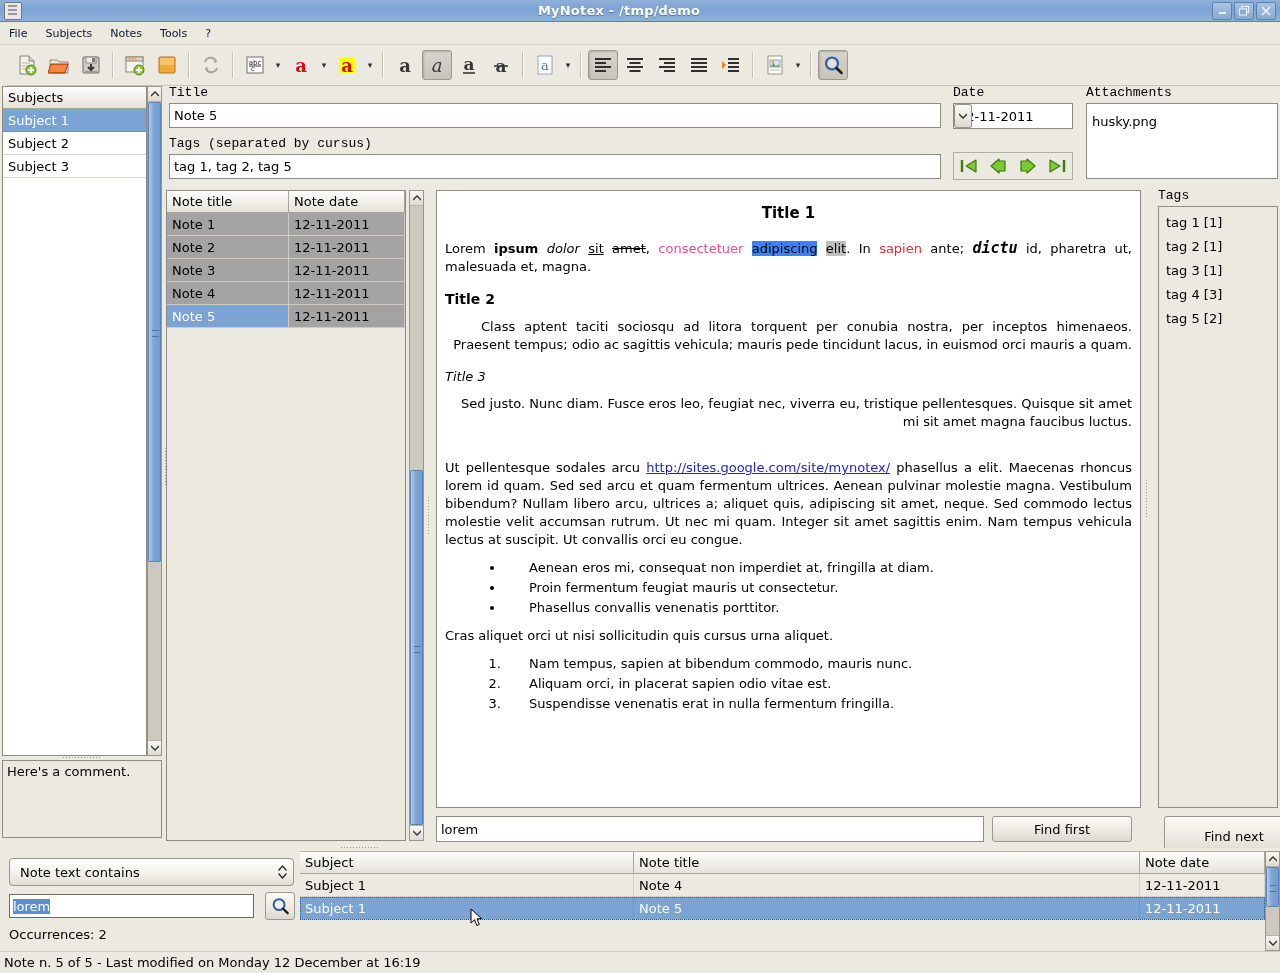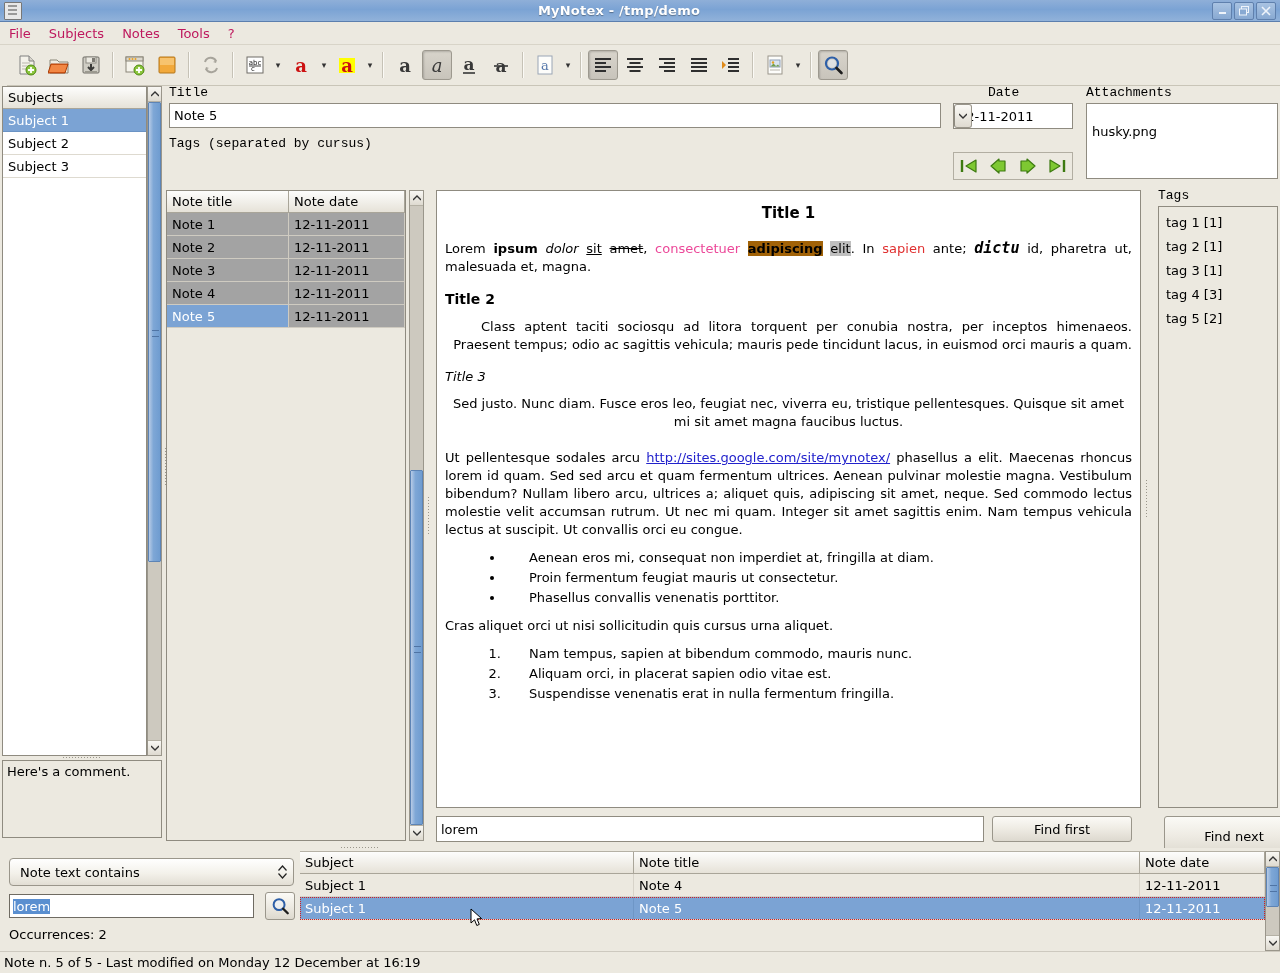--- a/index.html
+++ b/index.html
@@ -48,21 +48,21 @@
     color: #e9eef7; font-size: 10px; line-height: 1;
   }
 
   
   .menubar {
     position: absolute; left: 0; top: 22px; width: 1280px; height: 23px;
     background: #ece9e0; display: flex; align-items: center;
     border-bottom: 1px solid #d8d4c8; box-sizing: border-box;
   }
   .menu-item {
-    padding: 2px 9px; font-size: 13px; color: #be185d; cursor: default;
+    padding: 2px 9px; font-size: 11px; color: #0f172a; cursor: default;
   }
 
   
   .toolbar {
     position: absolute; left: 7px; top: 45px; width: 1280px; height: 41px;
     background: #ece9e0; display: flex; align-items: center;
     border-bottom: 1px solid #c9c5b8; box-sizing: border-box;
     padding-left: 4px;
   }
   .tbtn {
@@ -187,21 +187,21 @@
   .navgroup {
     position:absolute; box-sizing:border-box;
     background:#ece9e0; border:1px solid #b2aea2;
     display:flex; align-items:center; justify-content:space-around;
   }
   .navbtn { width:26px; height:24px; display:flex; align-items:center; justify-content:center; }
 
   
   .attach-box {
     position:absolute; box-sizing:border-box; background:#fff;
-    border:1px solid #8f8b80; padding: 20px 5px; font-size:13px;
+    border:1px solid #8f8b80; padding: 10px 5px; font-size:13px;
   }
 
   
   .notes-table {
     position:absolute; box-sizing:border-box; background:#ece9e0;
     border:1px solid #8f8b80; overflow:hidden;
   }
   .nt-head { display:flex; height:22px; }
   .nt-head .th {
     background: linear-gradient(to bottom,#fdfdfc,#e6e2d8);
@@ -230,21 +230,21 @@
   .doc p  { margin: 0 0 10px 0; }
   .doc p.just { text-align: justify; text-align-last: left; }
   .doc p.center { text-align: center; }
   .doc p.just-last-right { text-align: justify; text-align-last: right; }
   .doc b { font-weight:bold; }
   .doc i { font-style:italic; }
   .doc u { text-decoration: underline; }
   .doc s { text-decoration: line-through; }
   .doc .blue { color:#ec4899; }
   .doc .red  { color:#e03030; }
-  .doc .hl-yellow { background:#a16207;font-weight:bold; }
+  .doc .hl-yellow { background:#3b82f6; }
   .doc .hl-gray { background:#bfbfbf; }
   .doc .mono-bi { font-family:"DejaVu Sans Mono", monospace; font-weight:bold; font-style:italic; font-size:15px; }
   .doc a { color:#2222cc; text-decoration: underline; }
   .doc ul, .doc ol { margin: 0 0 10px 0; padding-left: 60px; }
   .doc ul li, .doc ol li { margin-bottom: 2px; padding-left: 24px; }
   .doc ul { list-style-type: disc; }
   .doc ol { list-style-type: decimal; }
 
   
   .tags-panel {
@@ -565,22 +565,23 @@
     <div class="comment-box">Here's a comment.</div>
 
     <div class="splitter-v" style="left:162px; top:0px; height:762px;">
       <div class="dots"></div>
     </div>
 
     <div class="field-label" style="left:169px; top:-1px;">Title</div>
     <div class="tinput" style="left:169px; top:17px; width:772px; height:25px;">Note 5</div>
 
     <div class="field-label" style="left:169px; top:50px;">Tags (separated by cursus)</div>
-
-    <div class="field-label" style="left:988px; top:-1px;">Date</div>
+    <div class="tinput" style="left:169px; top:68px; width:772px; height:25px;">tag 1, tag 2, tag 5</div>
+
+    <div class="field-label" style="left:953px; top:-1px;">Date</div>
     <div class="combo" style="left:953px; top:17px; width:120px; height:26px;">
       <div class="val">12-11-2011</div>
       <div class="btn">
         <svg width="8" height="6" viewBox="0 0 8 6">
             <path d="M0 1 L4 5 L8 1" stroke="#333" fill="none" stroke-width="1.3"></path>
           </svg>
       </div>
     </div>
 
     <div class="navgroup" style="left:953px; top:66px; width:120px; height:28px;">
@@ -662,21 +663,21 @@
     </div>
 
     <div class="doc" style="left:436px; top:104px; width:705px; height:618px;">
       <h1>Title 1</h1>
       <p class="just"><span>Lorem </span><b>ipsum</b><span> </span><i>dolor</i><span> </span><u>sit</u><span> </span><s>amet</s><span>, </span><span class="blue">consectetuer</span><span> </span><span class="hl-yellow">adipiscing</span><span> </span><span class="hl-gray">elit</span><span>. In </span><span class="red">sapien</span><span> ante; </span><span class="mono-bi">dictu</span><span> id, pharetra ut, malesuada et, magna.</span></p>
 
       <h2>Title 2</h2>
       <p class="just-last-right" style="text-indent:36px; margin-bottom:14px;">Class aptent taciti sociosqu ad litora torquent per conubia nostra, per inceptos himenaeos. Praesent tempus; odio ac sagittis vehicula; mauris pede tincidunt lacus, in euismod orci mauris a quam.</p>
 
       <h3>Title 3</h3>
-      <p class="center" style="margin-bottom:18px;">Sed justo. Nunc diam. Fusce eros leo, feugiat nec, viverra eu, tristique pellentesques. Quisque sit amet mi sit amet magna faucibus luctus.</p>
+      <p class="center" style="margin-bottom:28px;text-align:right;">Sed justo. Nunc diam. Fusce eros leo, feugiat nec, viverra eu, tristique pellentesques. Quisque sit amet mi sit amet magna faucibus luctus.</p>
 
       <p class="just"><span>Ut pellentesque sodales arcu </span><a href="#">http://sites.google.com/site/mynotex/</a><span> phasellus a elit. Maecenas rhoncus lorem id quam. Sed sed arcu et quam fermentum ultrices. Aenean pulvinar molestie magna. Vestibulum bibendum? Nullam libero arcu, ultrices a; aliquet quis, adipiscing sit amet, neque. Sed commodo lectus molestie velit accumsan rutrum. Ut nec mi quam. Integer sit amet sagittis enim. Nam tempus vehicula lectus at suscipit. Ut convallis orci eu congue.</span></p>
 
       <ul>
         <li>Aenean eros mi, consequat non imperdiet at, fringilla at diam.</li>
         <li>Proin fermentum feugiat mauris ut consectetur.</li>
         <li>Phasellus convallis venenatis porttitor.</li>
       </ul>
 
       <p>Cras aliquet orci ut nisi sollicitudin quis cursus urna aliquet.</p>

